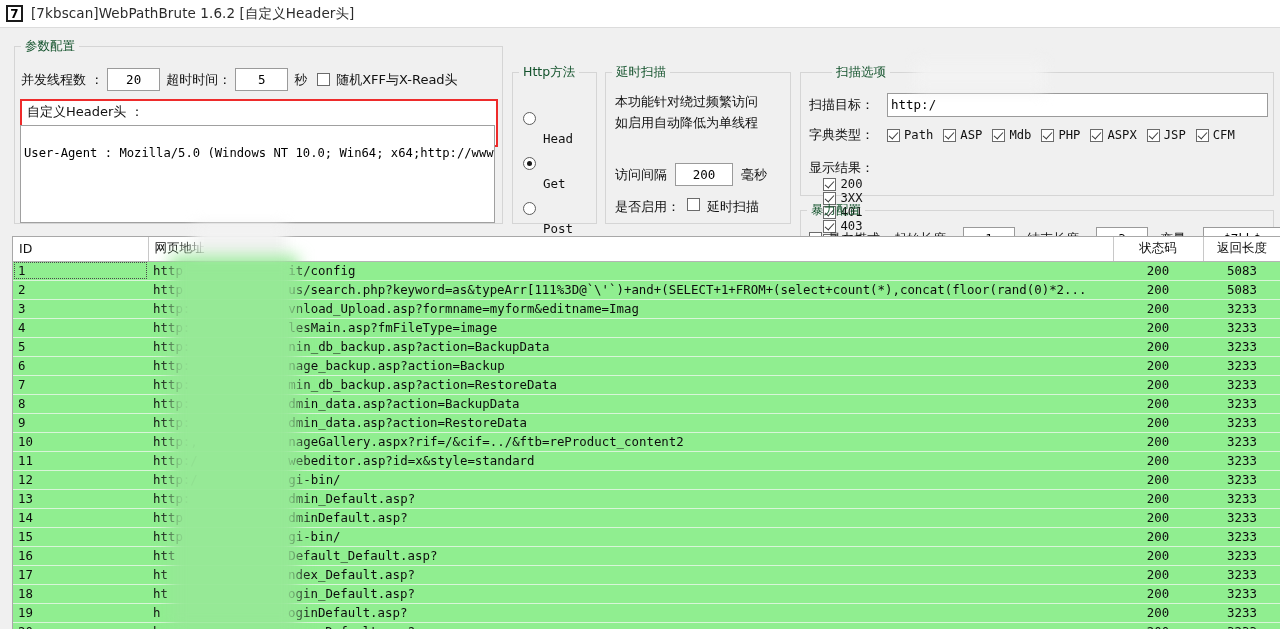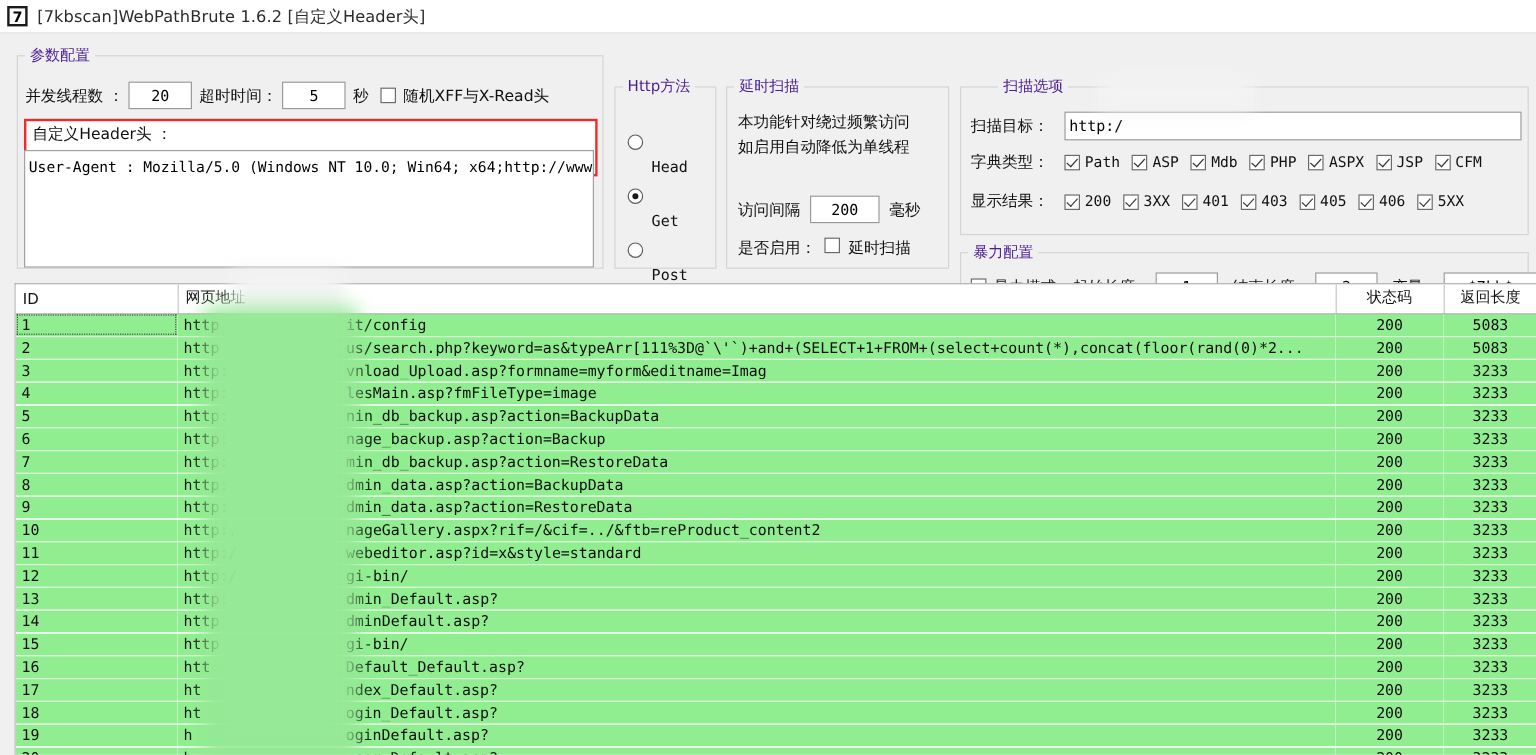--- a/index.html
+++ b/index.html
@@ -51,21 +51,21 @@
   fieldset.grp {
     position: absolute;
     border: 1px solid #d5d5d5;
     border-radius: 0;
     margin: 0;
     padding: 0;
     background: transparent;
   }
   fieldset.grp > legend {
     font-size: 12.5px;
-    color: #4c1d95;
+    color: #14532d;
     padding: 0 4px;
     margin-left: 6px;
     font-family: "DejaVu Sans", "Liberation Sans", sans-serif;
   }
 
   
   #grp-params { left: 14px; top: 10px; width: 489px; height: 186px; }
   #params-row1 {
     position: absolute; left: 6px; top: 13px;
     display: flex; align-items: center; gap: 0;
@@ -133,21 +133,21 @@
     position: absolute; left: 5px; top: 2px;
     font-size: 13px; color: #111;
     font-family: "DejaVu Sans", "Liberation Sans", sans-serif;
   }
   #header-textarea {
     position: absolute;
     left: 5px; top: 70px;
     width: 475px; height: 98px;
     border: 1px solid #a0a0a0;
     background: #ffffff;
-    padding: 6px 3px;
+    padding: 20px 3px;
     overflow: hidden;
   }
   #header-value {
     font-family: "DejaVu Sans Mono", "Liberation Mono", monospace;
     font-size: 12.2px;
     color: #000;
     white-space: nowrap;
     display: block;
     line-height: 15px;
   }
@@ -183,21 +183,21 @@
 
   
   #grp-scan { left: 800px; top: 36px; width: 474px; height: 132px; padding-left: 25px; }
   .scan-row {
     position: absolute; left: 8px;
     display: flex; align-items: center;
     white-space: nowrap;
   }
   #scan-row-target { top: 12px; }
   #scan-row-dict   { top: 45px; }
-  #scan-row-show   { top: 78px; }
+  #scan-row-show   { top: 78px; flex-direction: column; }
   .scan-lbl {
     font-size: 13px; color: #111; width: 78px;
     font-family: "DejaVu Sans", "Liberation Sans", sans-serif;
   }
   #target-input {
     width: 381px; height: 24px;
     border: 1px solid #9a9a9a;
     background: #fff;
     padding: 0 3px;
     font-family: "DejaVu Sans Mono", "Liberation Mono", monospace;

